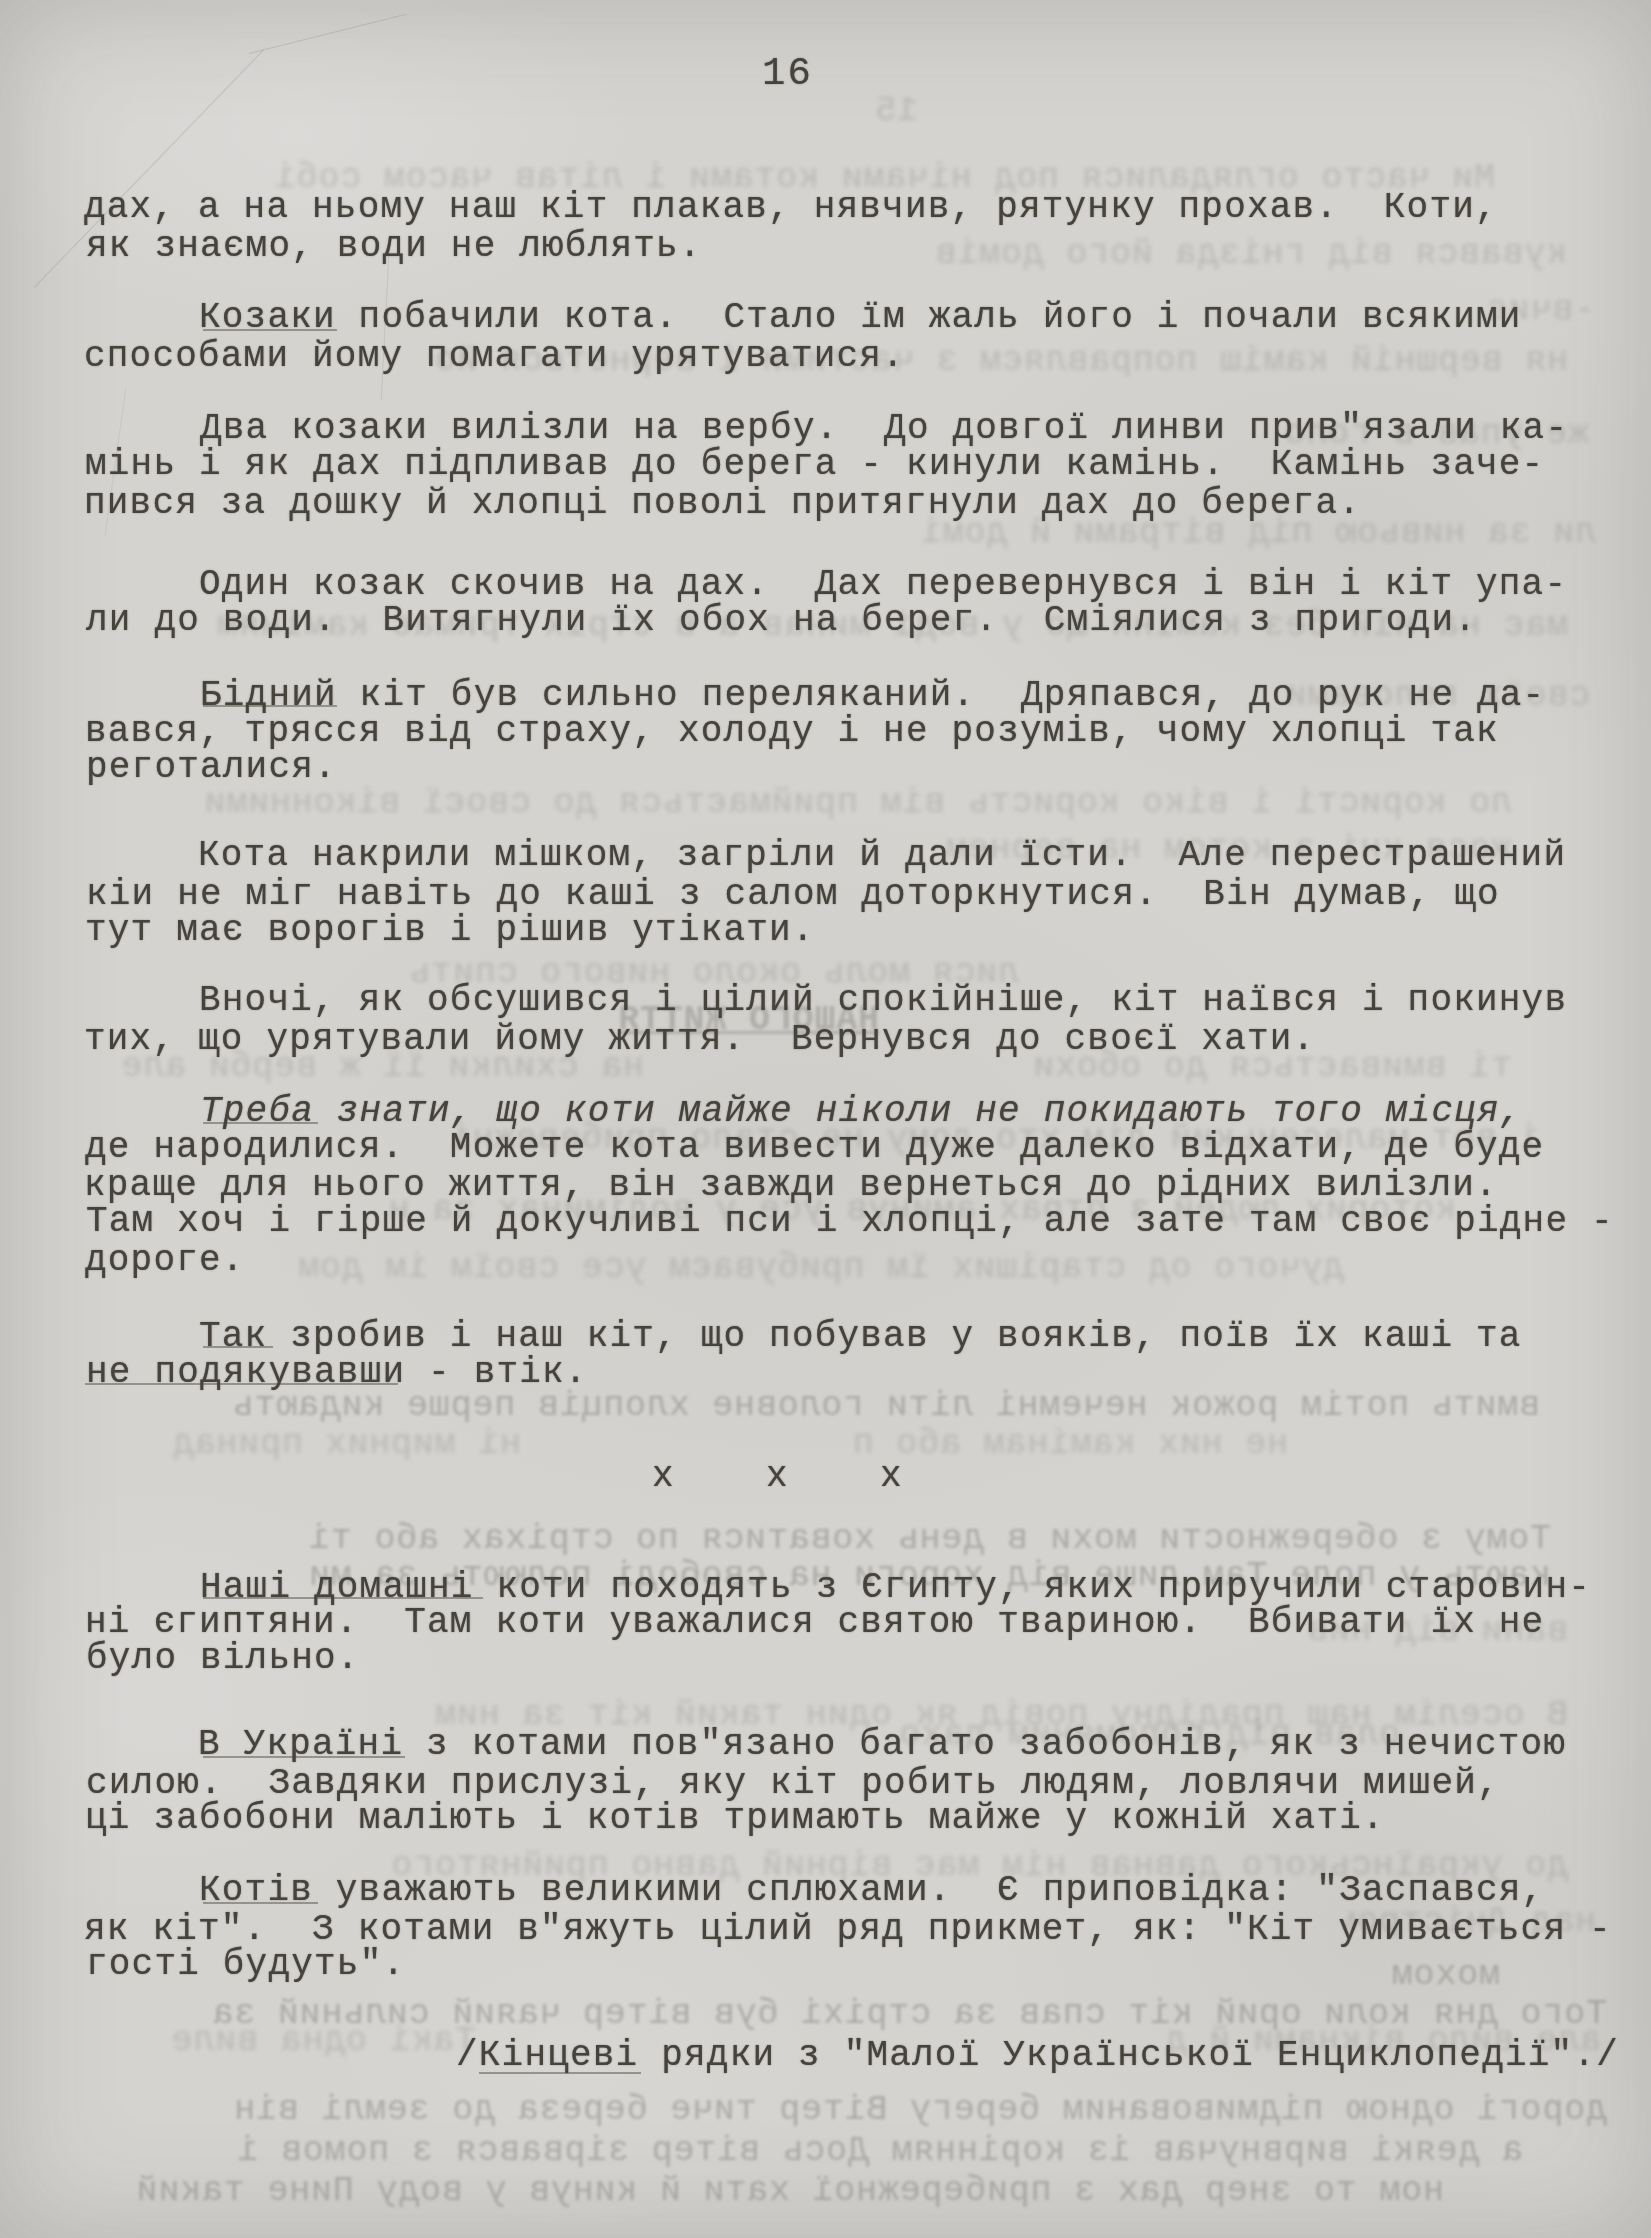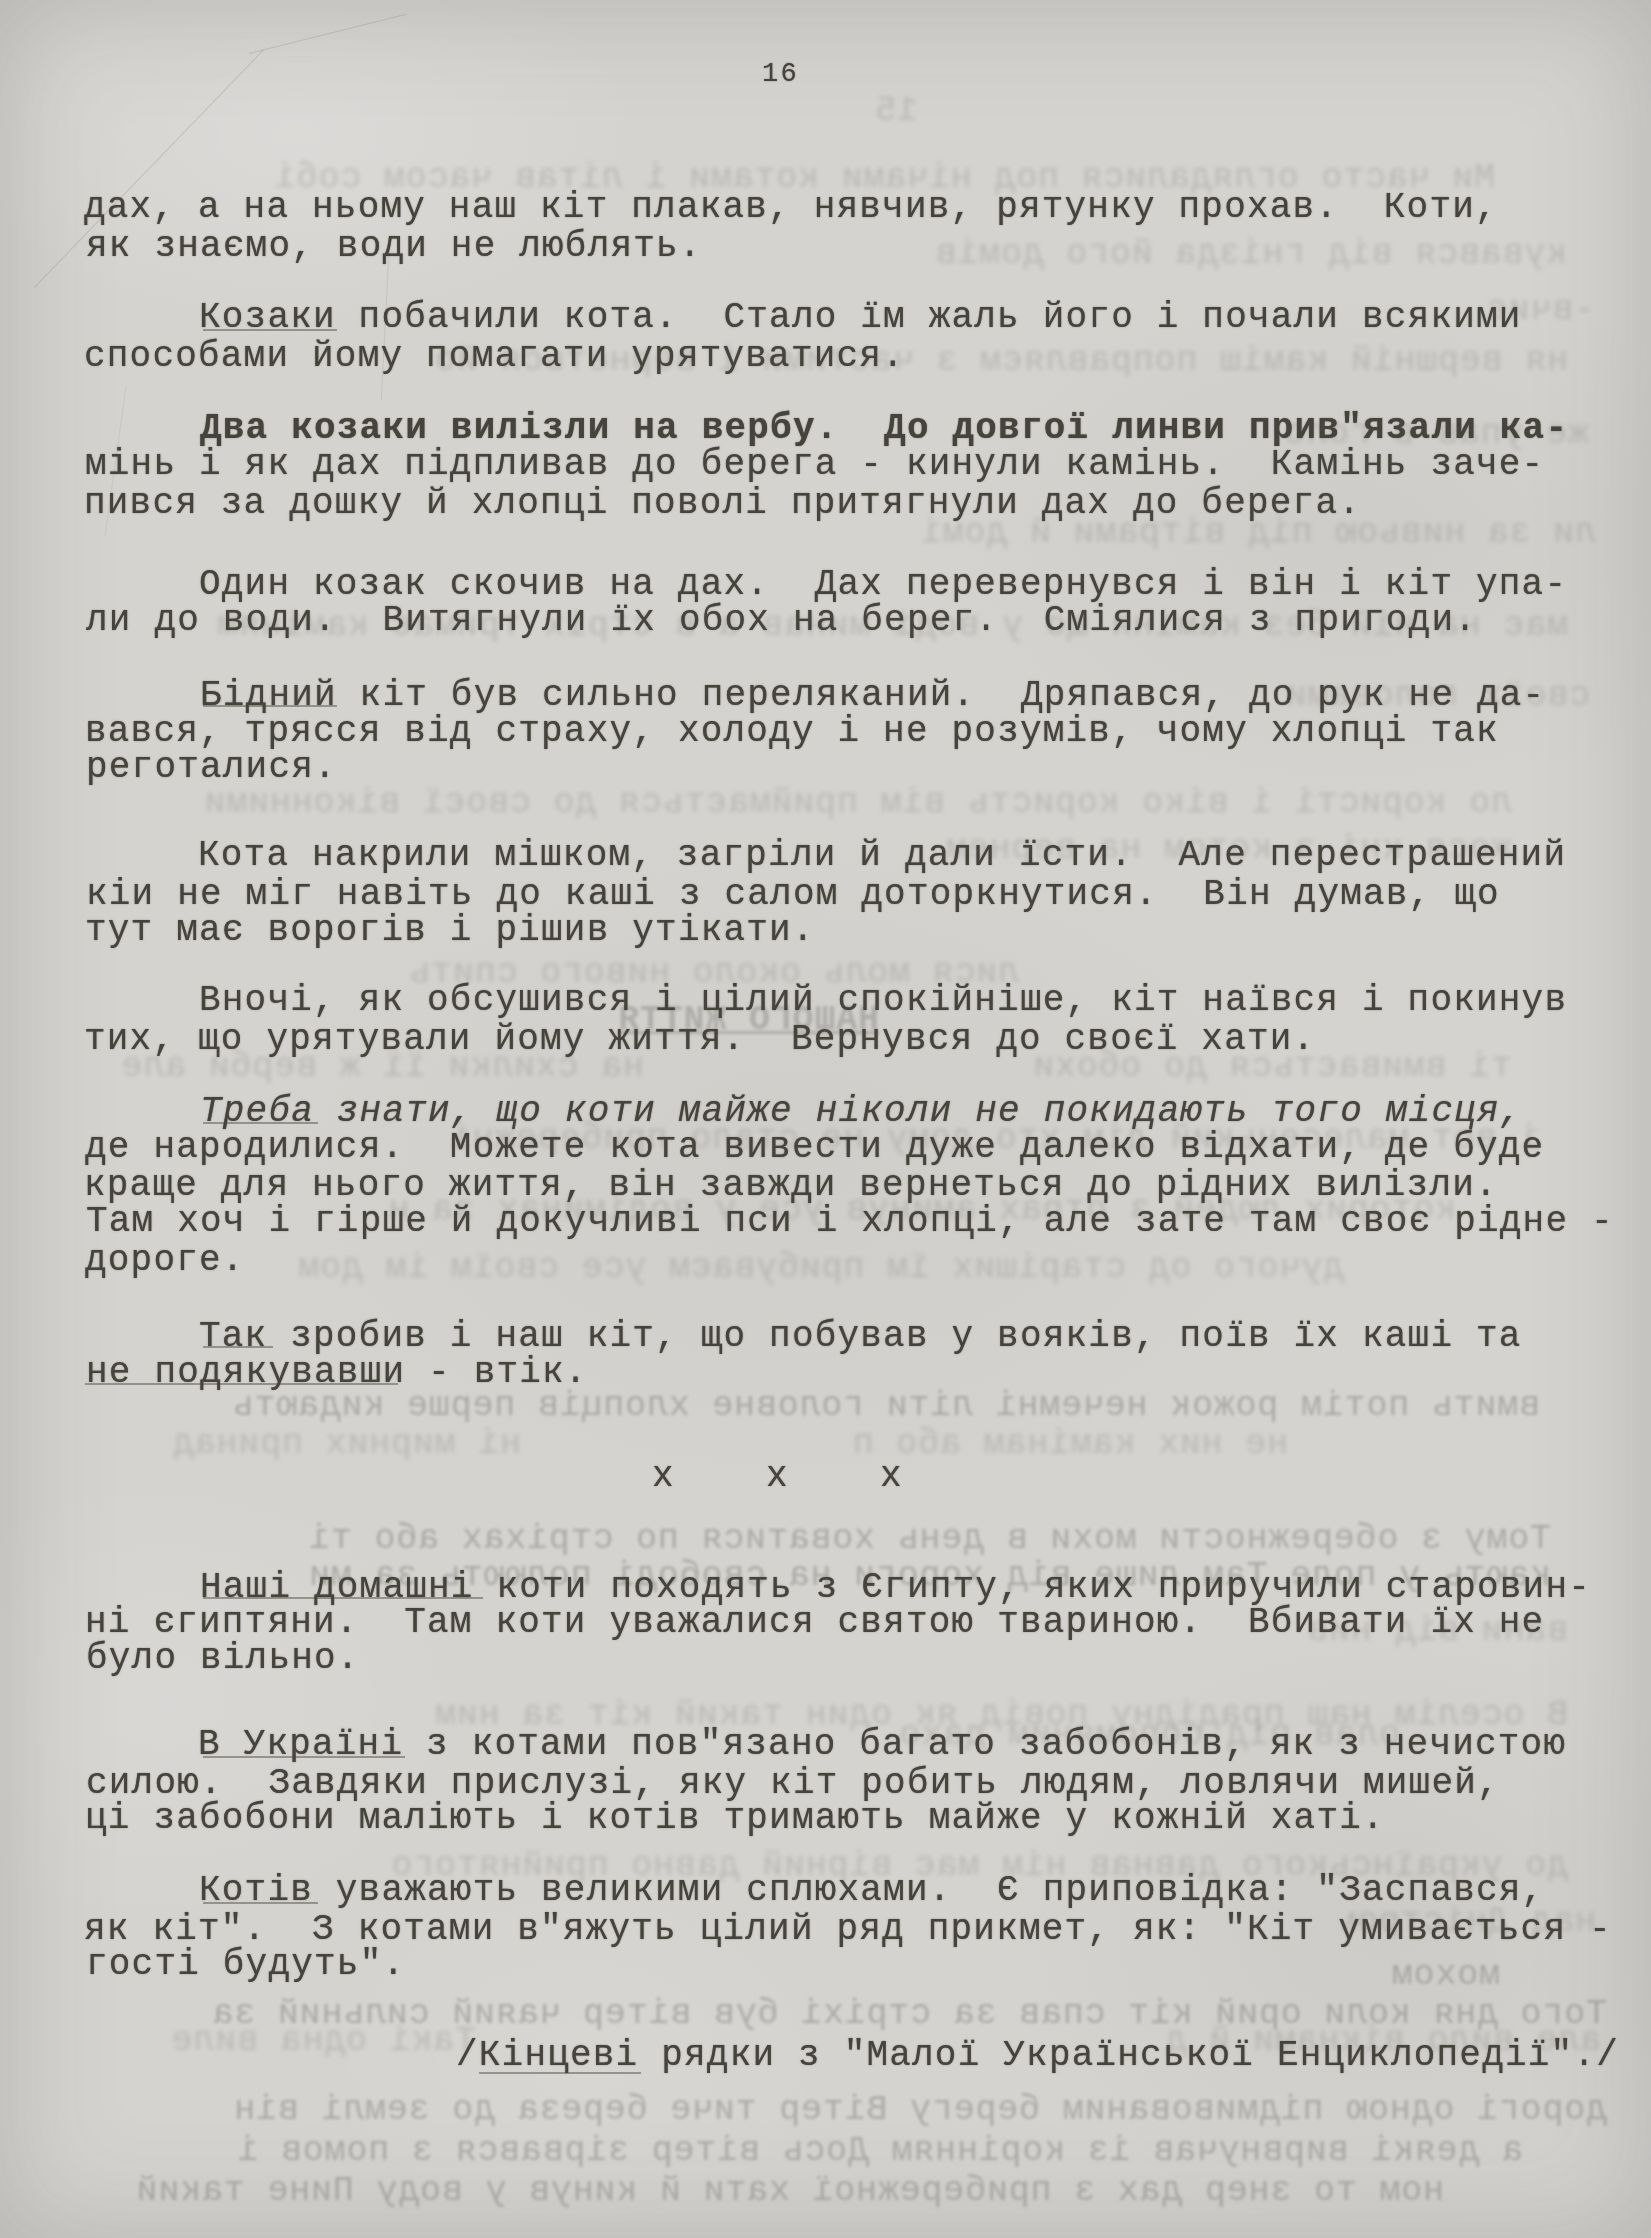--- a/index.html
+++ b/index.html
@@ -15,21 +15,21 @@
       radial-gradient(392px 280px at 35% 92%, rgba(255,255,255,.07), transparent 70%),
       #d4d3d0;
   }
   .vignette{position:absolute;inset:0;box-shadow:inset 0 0 112px rgba(90,88,84,.26);pointer-events:none;}
   .typed{position:absolute;inset:0;color:#46423c;filter:blur(0.2px);}
   .line{
     position:absolute;white-space:pre;font-size:36px;line-height:37px;height:37px;
     letter-spacing:1.2px;
     text-shadow:0 0 1.1px rgba(56,52,46,.55), 0 0 2.8px rgba(56,52,46,.14);
   }
-  .pagenum{font-size:27px;letter-spacing:2.2px;}
+  .pagenum{font-size:39px;letter-spacing:2.2px;}
   .ghost{
     position:absolute;color:#817e78;transform:scaleX(-1);filter:blur(1.9px);
     opacity:.30;font-size:35px;letter-spacing:0.8px;white-space:nowrap;
     overflow:hidden;height:39px;pointer-events:none;
   }
   .g2{opacity:.48;filter:blur(1.6px);}
   .g3{opacity:.42;font-weight:bold;text-decoration:underline;filter:blur(1.8px);}
   .crease{position:absolute;background:rgba(104,101,96,.20);pointer-events:none;}
   .mark{position:absolute;height:1.7px;background:rgba(72,66,58,.45);filter:blur(0.6px);pointer-events:none;}
 </style>
@@ -86,21 +86,21 @@
   <div id="paragraphs">
       <div>
         <div class="line" style="left: 84px; top: 189px;">дах, а на ньому наш кіт плакав, нявчив, рятунку прохав.  Коти,</div>
         <div class="line" style="left: 86px; top: 228px;">як знаємо, води не люблять.</div>
       </div>
       <div>
         <div class="line" style="left: 85px; top: 299px; text-indent: 114px;">Козаки побачили кота.  Стало їм жаль його і почали всякими</div>
         <div class="line" style="left: 84px; top: 338px;">способами йому помагати урятуватися.</div>
       </div>
       <div>
-        <div class="line" style="left: 86px; top: 410px; text-indent: 114px; font-weight: bold;">Два козаки вилізли на вербу.  До довгої линви прив"язали ка-</div>
+        <div class="line" style="left: 86px; top: 410px; text-indent: 114px;">Два козаки вилізли на вербу.  До довгої линви прив"язали ка-</div>
         <div class="line" style="left: 85px; top: 446px;">мінь і як дах підпливав до берега - кинули камінь.  Камінь заче-</div>
         <div class="line" style="left: 84px; top: 485px;">пився за дошку й хлопці поволі притягнули дах до берега.</div>
       </div>
       <div>
         <div class="line" style="left: 85px; top: 566px; text-indent: 114px;">Один козак скочив на дах.  Дах перевернувся і він і кіт упа-</div>
         <div class="line" style="left: 86px; top: 602px;">ли до води.  Витягнули їх обох на берег.  Сміялися з пригоди.</div>
       </div>
       <div>
         <div class="line" style="left: 86px; top: 677px; text-indent: 114px;">Бідний кіт був сильно переляканий.  Дряпався, до рук не да-</div>
         <div class="line" style="left: 85px; top: 713px;">вався, трясся від страху, холоду і не розумів, чому хлопці так</div>

